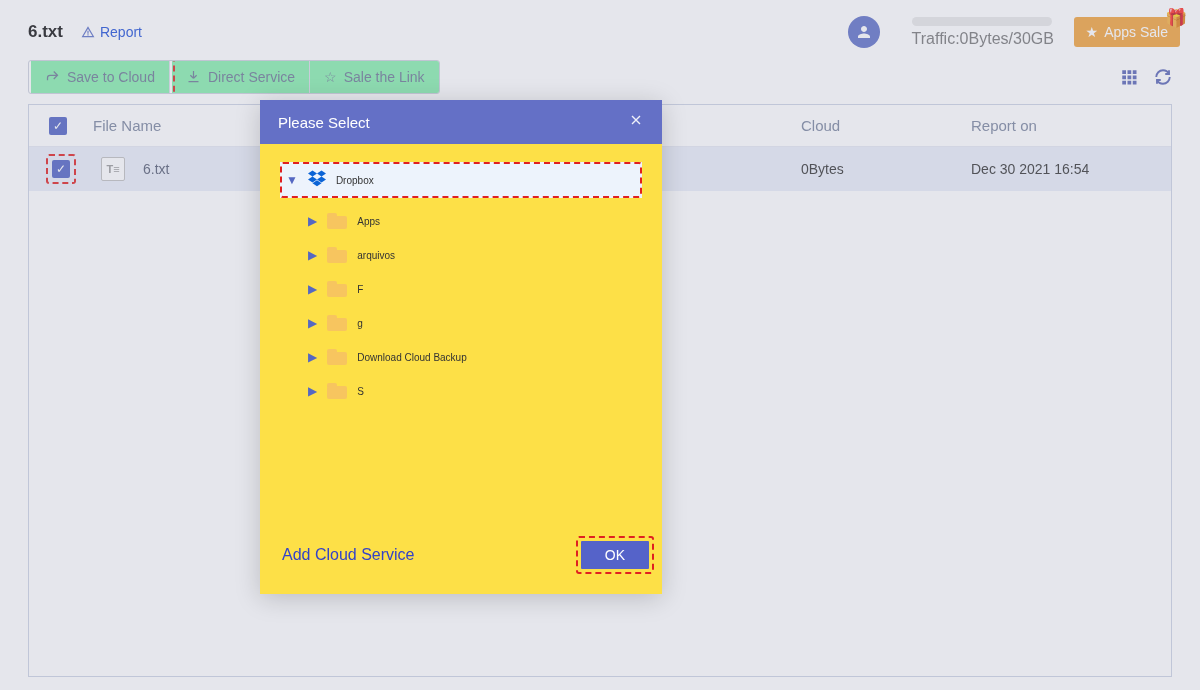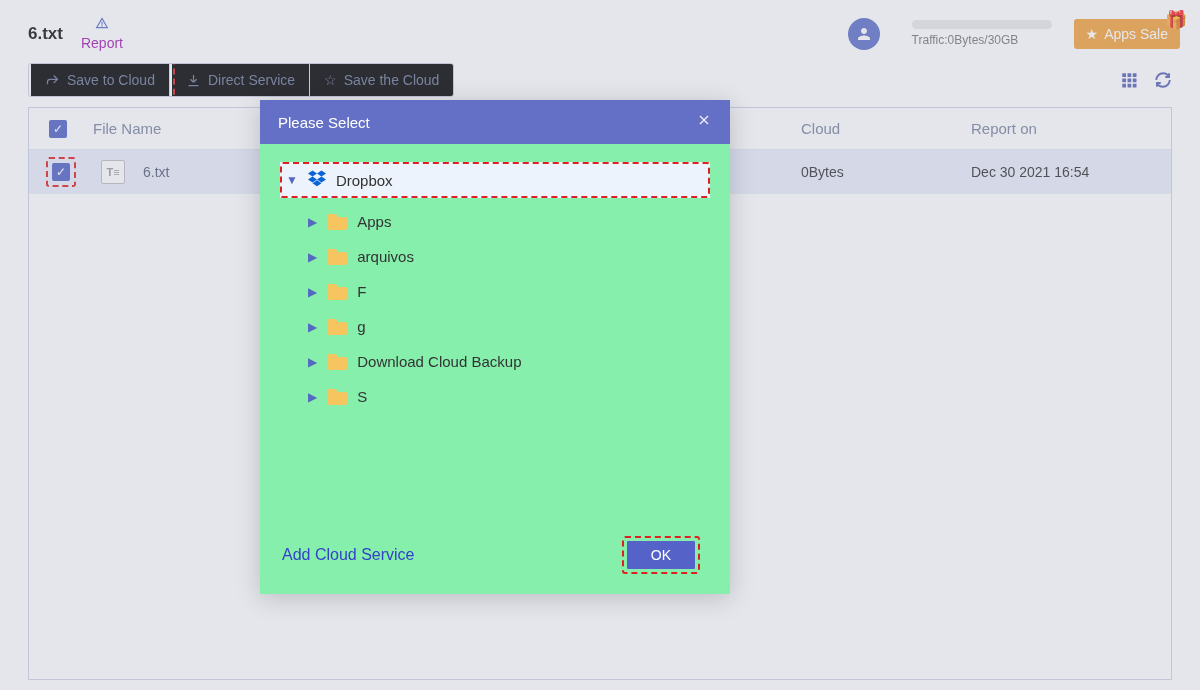--- a/index.html
+++ b/index.html
@@ -28,45 +28,44 @@
     }
     .file-title {
       font-weight: 700;
       font-size: 17px;
       color: #111;
     }
     .report-link {
       display: inline-flex;
       align-items: center;
       gap: 5px;
-      color: #a21caf;
+      color: #1d4ed8;
       font-size: 14px;
       margin-left: 6px;
-      flex-direction: column;
     }
     .top-spacer { flex: 1; }
     .avatar {
       width: 32px; height: 32px;
       border-radius: 50%;
       background: #5e6fc6;
       display: flex;
       align-items: center; justify-content: center;
       color: #fff;
     }
     .progress-wrap {
       margin-left: 20px;
       width: 140px;
     }
     .progress-bar {
       height: 9px;
       background: #e8e8e8;
       border-radius: 5px;
       margin-bottom: 4px;
     }
-    .traffic-text { font-size: 12px; color: #777; }
+    .traffic-text { font-size: 16px; color: #777; }
     .xmas-btn {
       margin-left: 10px;
       background: #f2a33a;
       color: #fff;
       border-radius: 3px;
       padding: 7px 12px;
       font-size: 14px;
       display: inline-flex;
       align-items: center;
       gap: 6px;
@@ -86,24 +85,24 @@
     }
     .btn-group {
       display: flex;
       border: 1px solid #ccd0dd;
       border-radius: 3px;
       overflow: hidden;
     }
     .btn-group .btn {
       padding: 8px 14px;
       display: inline-flex;
-      align-items: flex-end;
+      align-items: flex-start;
       gap: 7px;
       color: #6b7894;
-      background: #000000;
+      background: #86efac;
       border-right: 1px solid #d8dce6;
       font-size: 14px;
     }
     .btn-group .btn:last-child { border-right: none; }
     .action-right {
       margin-left: auto;
       display: flex;
       gap: 16px;
       color: #5864b5;
       align-items: center;
@@ -172,22 +171,22 @@
     }
     .table-body-fill {
       height: 485px;
       background: #fff;
     }
     
     .modal {
       position: absolute;
       left: 260px;
       top: 100px;
-      width: 470px;
-      background: #86efac;
+      width: 402px;
+      background: #fde047;
       box-shadow: 0 4px 24px rgba(0,0,0,0.18);
       z-index: 100;
     }
     .modal-head {
       background: #6470c6;
       color: #fff;
       height: 44px;
       display: flex;
       align-items: center;
       padding: 0 18px;
@@ -216,21 +215,21 @@
       pointer-events: none;
     }
     .caret-down {
       color: #5568c2;
       font-size: 12px;
     }
     .dropbox-icon {
       color: #0a63d6;
       font-size: 16px;
     }
-    .tree-label { color: #333; font-size: 15px; }
+    .tree-label { color: #333; font-size: 10px; }
     .tree-children {
       margin: 6px 0 0 28px;
     }
     .tree-item {
       display: flex;
       align-items: center;
       gap: 10px;
       padding: 9px 8px;
     }
     .caret-right {
@@ -255,21 +254,21 @@
       content: "";
       position: absolute;
       top: 3px; left: 0;
       width: 20px; height: 13px;
       background: #f7c55f;
       border-radius: 2px;
     }
     .modal-footer {
       display: flex;
       align-items: center;
-      padding: 14px 32px 22px 22px;
+      padding: 14px 10px 22px 22px;
       justify-content: center;
     }
     .add-cloud {
       color: #3342c8;
       font-size: 16px;
     }
     .footer-spacer { flex: 1; }
     .ok-wrap {
       position: relative;
       padding: 3px;
@@ -343,21 +342,21 @@
       <span class="save-cloud-dashed"></span>
     </span>
     <span class="btn">
       <svg width="15" height="15" viewBox="0 0 24 24" fill="none" stroke="#6b7894" stroke-width="2">
           <path d="M12 3v12m0 0l-5-5m5 5l5-5M4 20h16"></path>
         </svg>
       <span>Direct Service</span>
     </span>
     <span class="btn">
       <span style="color:#6b7894">☆</span>
-      <span>Save the Cloud</span>
+      <span>Sale the Link</span>
     </span>
   </div>
   <div class="action-right">
     <span class="icon-grid">
       <svg width="18" height="18" viewBox="0 0 24 24" fill="#5864b5">
           <rect x="3" y="3" width="5" height="5"></rect>
           <rect x="10" y="3" width="5" height="5"></rect>
           <rect x="17" y="3" width="5" height="5"></rect>
           <rect x="3" y="10" width="5" height="5"></rect>
           <rect x="10" y="10" width="5" height="5"></rect>

